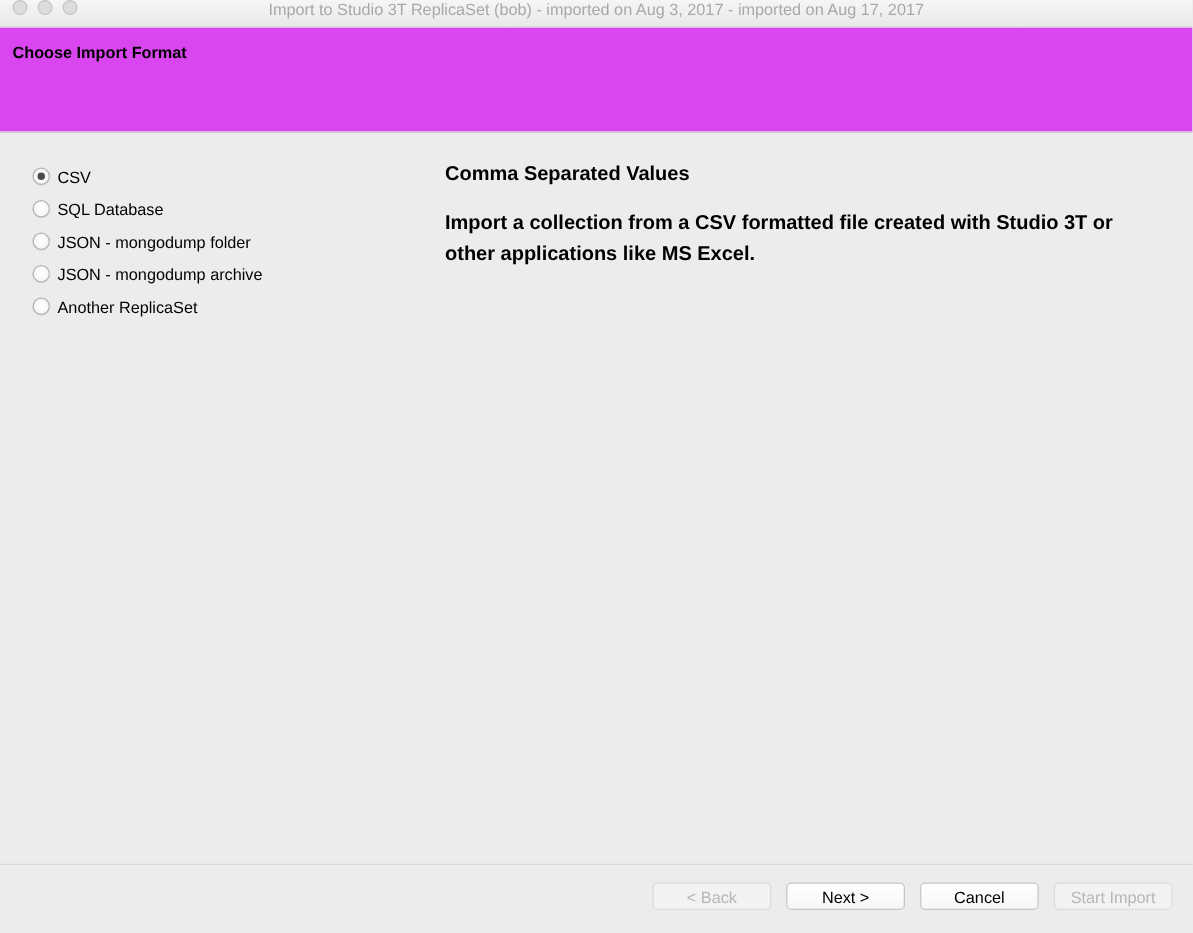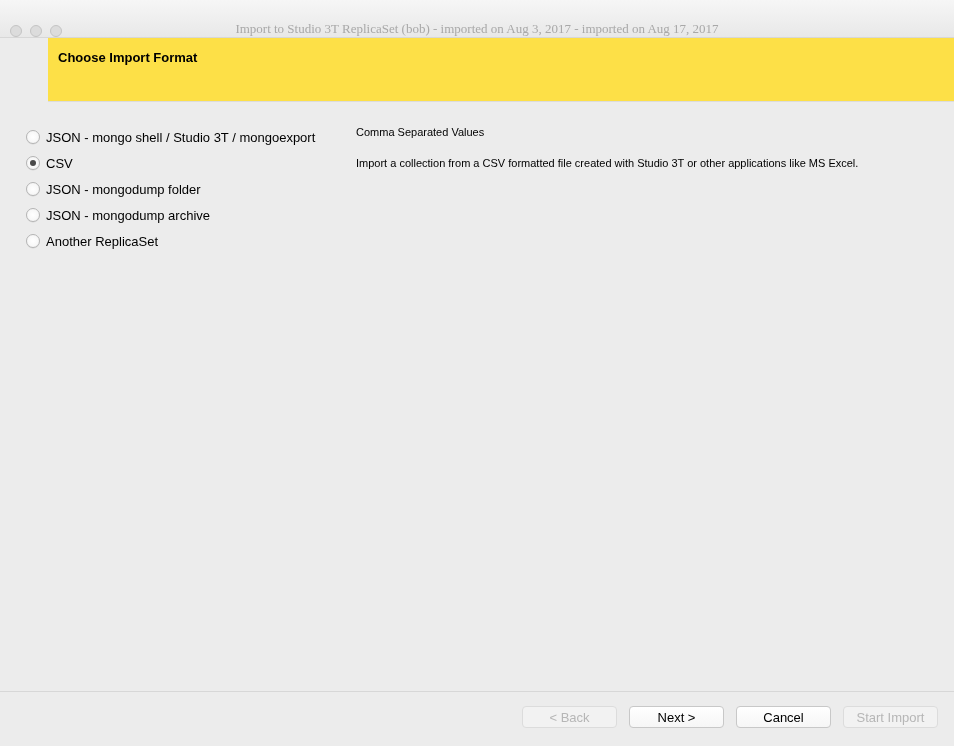--- a/index.html
+++ b/index.html
@@ -6,27 +6,26 @@
     html, body {
       width: 954px;
       height: 746px;
       font-family: -apple-system, BlinkMacSystemFont, "Helvetica Neue", Arial, sans-serif;
       font-size: 13px;
       background: #ececec;
       color: #000;
       overflow: hidden;
     }
     .titlebar {
-      height: 38px;
+      height: 22px;
       background: linear-gradient(#f6f6f6, #e8e8e8);
       border-bottom: 1px solid #d7d7d7;
       display: flex;
-      align-items: flex-end;
+      align-items: flex-start;
       position: relative;
-      font-family: Liberation Serif, serif;
     }
     .traffic-lights {
       display: flex;
       align-items: center;
       gap: 8px;
       padding-left: 10px;
     }
     .traffic-light {
       width: 12px; height: 12px; border-radius: 50%;
       background: #dcdcdc;
@@ -34,24 +33,23 @@
     }
     .title-text {
       position: absolute;
       left: 0; right: 0;
       text-align: center;
       font-size: 13px;
       color: #a8a8a8;
       pointer-events: none;
     }
     .header {
-      background: #fde047;
-      padding: 12px 10px 36px;
+      background: #d946ef;
+      padding: 12px 10px 56px;
       border-bottom: 1px solid #dcdcdc;
-      margin-left: 48px;
     }
     .header h1 {
       font-size: 13px;
       font-weight: bold;
     }
     .content {
       display: flex;
       padding: 22px 26px;
     }
     .options {
@@ -77,22 +75,23 @@
       flex-shrink: 0;
     }
     .radio-row.selected .radio-outer::after {
       content: "";
       width: 6px; height: 6px;
       border-radius: 50%;
       background: #4a4a4a;
     }
     .desc {
       flex: 1;
-      font-size: 11px;
+      font-size: 16px;
       line-height: 1.55;
+      font-weight: bold;
     }
     .desc-title {
       margin-bottom: 14px;
     }
     .desc p {
       margin-bottom: 16px;
     }
     .footer {
       position: absolute;
       bottom: 0; left: 0; right: 0;
@@ -133,27 +132,27 @@
   <div class="title-text">Import to Studio 3T ReplicaSet (bob) - imported on Aug 3, 2017 - imported on Aug 17, 2017</div>
 </div>
 
 <div class="header">
   <h1>Choose Import Format</h1>
 </div>
 
 <div class="content">
   <div class="options">
 
-  <div class="radio-row">
-        <div class="radio-outer"></div>
-        <span>JSON - mongo shell / Studio 3T / mongoexport</span>
-      </div>
       <div class="radio-row selected">
         <div class="radio-outer"></div>
         <span>CSV</span>
+      </div>
+      <div class="radio-row">
+        <div class="radio-outer"></div>
+        <span>SQL Database</span>
       </div>
       <div class="radio-row">
         <div class="radio-outer"></div>
         <span>JSON - mongodump folder</span>
       </div>
       <div class="radio-row">
         <div class="radio-outer"></div>
         <span>JSON - mongodump archive</span>
       </div>
       <div class="radio-row">

